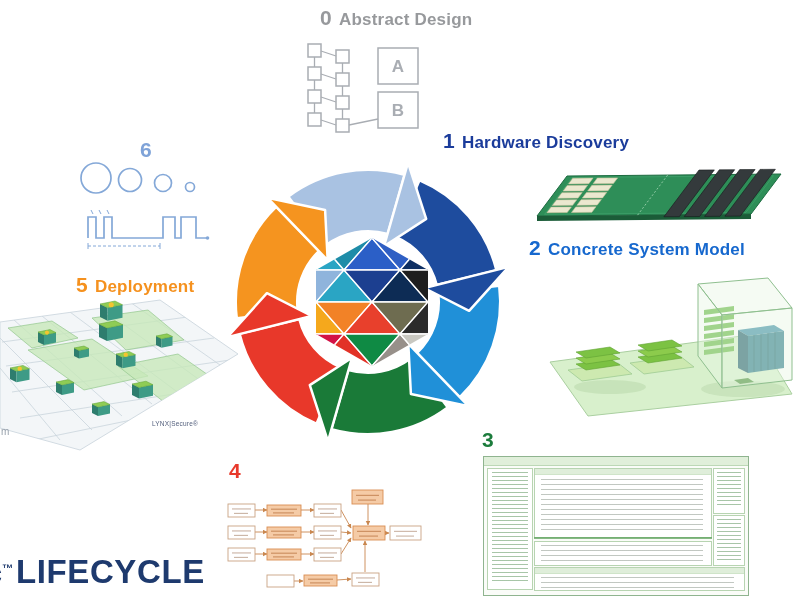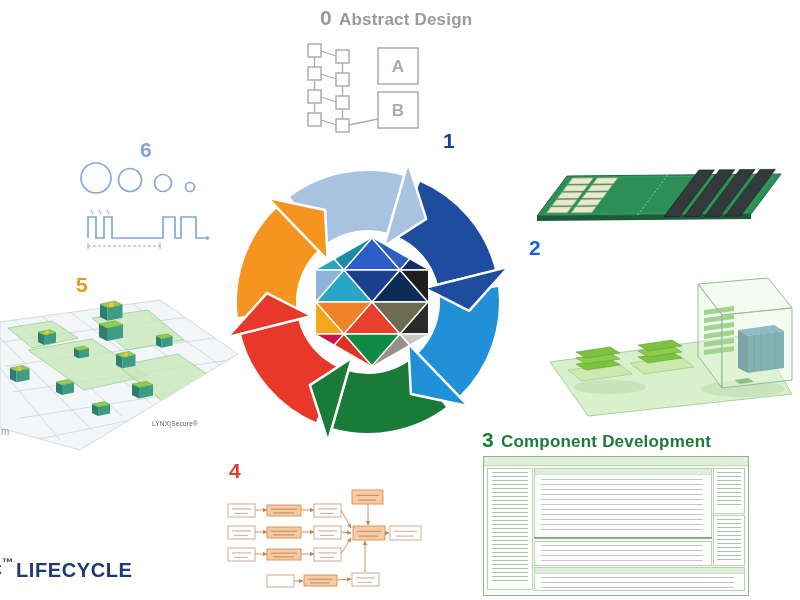--- a/index.html
+++ b/index.html
@@ -14,48 +14,50 @@
   #ide .tb{position:absolute;left:0;top:0;right:0;height:8px;background:#e0efda;border-bottom:1px solid #bcd8b6;}
   #ide .pnl{position:absolute;border:1px solid #b7d4b1;background:#ffffff;}
   #ide .strip{height:5px;background:#dfeeda;border-bottom:1px solid #cfe4c9;}
   .gl{background:repeating-linear-gradient(180deg,rgba(96,150,96,.55) 0 1px,transparent 1px 4px);}
   .gr{background:repeating-linear-gradient(180deg,rgba(118,132,118,.45) 0 1px,transparent 1px 5px);}
   #ide .hl{position:absolute;left:50px;right:36px;top:80px;height:2px;background:#5fa35f;opacity:.75;}
   
   #footer{position:absolute;left:-13px;top:553px;font-weight:bold;}
   #footer .f-pre{font-size:27px;}
   #footer .f-tm{font-size:11px;position:relative;top:-11px;margin:0 3px 0 0;}
-  #footer .f-lbl{font-size:20px;letter-spacing:.6px;}
+  #footer .f-lbl{font-size:33px;letter-spacing:.6px;}
   #edge-m{position:absolute;left:1px;top:426px;font-size:10px;color:#97a1ab;}
   .wm{font-size:6.5px;fill:#55617e;letter-spacing:.2px;}
 </style>
 </head>
 <body>
 
 <div id="canvas">
 
   <div class="stage" style="left: 320px; top: 6px; color: rgb(151, 153, 156);">
     <span class="n">0</span>
     <span class="t">Abstract Design</span>
   </div>
   <div class="stage" style="left: 443px; top: 129px; color: rgb(27, 60, 155);">
     <span class="n">1</span>
+    <span class="t">Hardware Discovery</span>
   </div>
   <div class="stage" style="left: 529px; top: 236px; color: rgb(22, 104, 206);">
     <span class="n">2</span>
+    <span class="t">Concrete System Model</span>
   </div>
   <div class="stage" style="left: 482px; top: 428px; color: rgb(28, 124, 60);">
     <span class="n">3</span>
-    <span class="t">Component Development</span>
   </div>
   <div class="stage" style="left: 229px; top: 459px; color: rgb(232, 57, 43);">
     <span class="n">4</span>
   </div>
   <div class="stage" style="left: 76px; top: 273px; color: rgb(245, 145, 30);">
     <span class="n">5</span>
+    <span class="t">Deployment</span>
   </div>
   <div class="stage" style="left: 140px; top: 138px; color: rgb(127, 163, 216);">
     <span class="n">6</span>
   </div>
 
   <svg id="ring" class="abs" style="left:210px;top:144px;" width="316" height="316" viewBox="0 0 316 316">
       <path d="M 209.6 36.5 A 132 132 0 0 1 286.1 126.1 L 226.9 140.8 A 71 71 0 0 0 185.7 92.6 Z" fill="#1e4c9e" stroke="#ffffff" stroke-width="2"></path>
       <path d="M 289.0 141.9 A 132 132 0 0 1 249.7 253.0 L 207.3 209.1 A 71 71 0 0 0 228.5 149.3 Z" fill="#2090d8" stroke="#ffffff" stroke-width="2"></path>
       <path d="M 237.4 263.4 A 132 132 0 0 1 121.6 284.9 L 138.4 226.2 A 71 71 0 0 0 200.7 214.7 Z" fill="#1a7a38" stroke="#ffffff" stroke-width="2"></path>
       <path d="M 106.4 279.5 A 132 132 0 0 1 29.9 189.9 L 89.1 175.2 A 71 71 0 0 0 130.3 223.4 Z" fill="#e8382a" stroke="#ffffff" stroke-width="2"></path>

